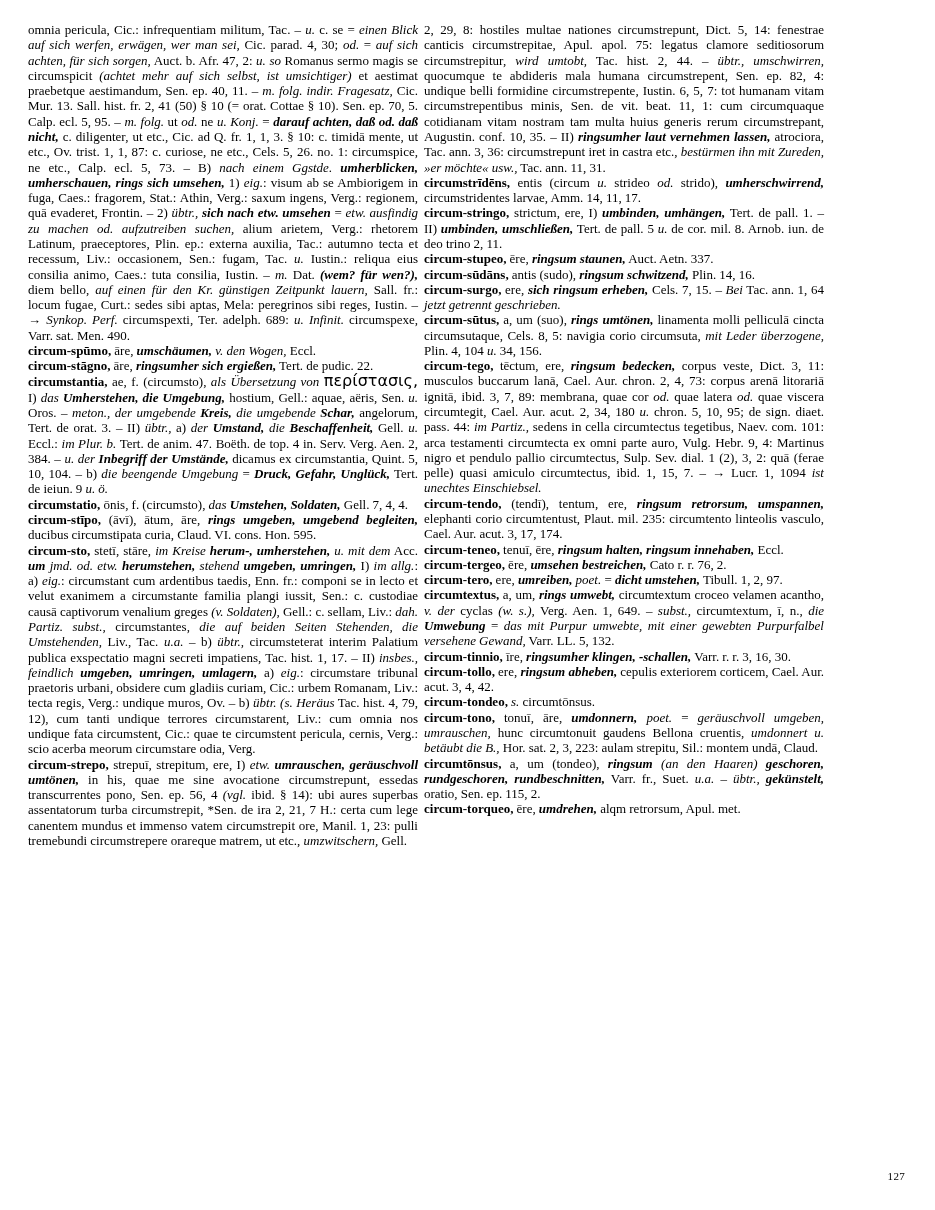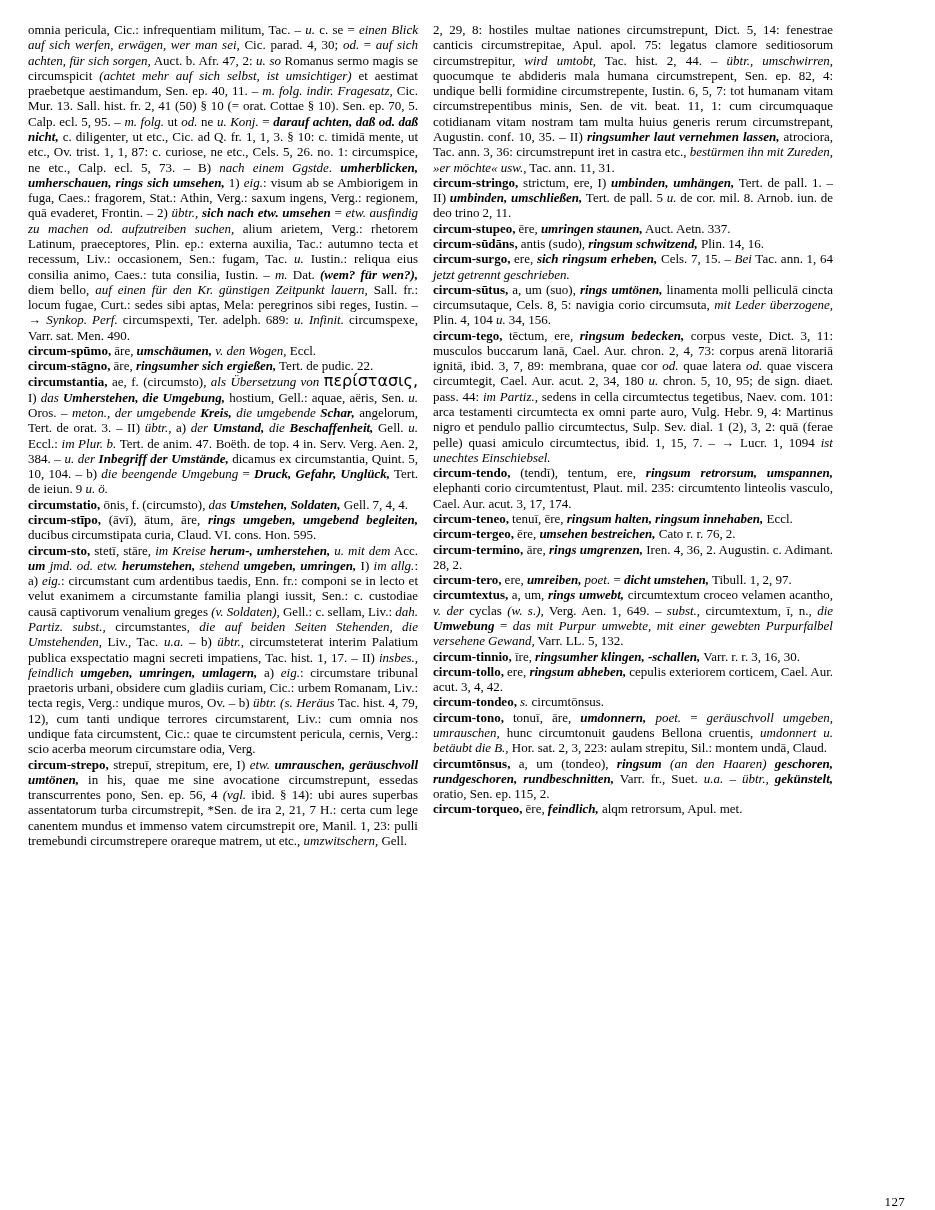--- a/index.html
+++ b/index.html
@@ -17,21 +17,21 @@
   #page {
     position: relative;
     width: 935px;
     height: 1210px;
     box-sizing: border-box;
     padding: 22px 28px 8px 28px;
     background: #ffffff;
   }
   #columns {
     display: flex;
-    gap: 15px;
+    gap: 6px;
     width: 879px;
     height: 1120px;
   }
   .column {
     width: 390px;
     flex: 0 0 390px;
     font-size: 13.0px;
     line-height: 15.28px;
     text-align: justify;
     text-justify: inter-word;
@@ -51,22 +51,22 @@
   .entry + .entry { margin-top: 0; }
   .lem {
     font-weight: bold;
   }
   .it { font-style: italic; }
   .bi { font-weight: bold; font-style: italic; }
   .gk { font-family: "DejaVu Sans", sans-serif; font-size: 16px; font-style: normal; }
   #folio {
     position: absolute;
     right: 30px;
-    bottom: 0;
-    font-size: 13px;
+    bottom: 28px;
+    font-size: 11px;
     letter-spacing: 0.3px;
   }
   
   #page { -webkit-font-smoothing: none; }
 </style>
 </head>
 <body>
 
 <div id="page">
   <div id="columns">
@@ -75,34 +75,34 @@
         <p class="entry"><span class="lem">circum-spūmo,</span> āre, <span class="bi">umschäumen,</span> <span class="it">v. den Wogen,</span> Eccl.</p>
         <p class="entry"><span class="lem">circum-stāgno,</span> āre, <span class="bi">ringsumher sich ergießen,</span> Tert. de pudic. 22.</p>
         <p class="entry"><span class="lem">circumstantia,</span> ae, f. (circumsto), <span class="it">als Übersetzung von</span> <span class="gk">περίστασις,</span> I) <span class="it">das</span><span class="bi"> Umherstehen, die Umgebung,</span> hostium, Gell.: aquae, aëris, Sen. <span class="it">u.</span> Oros. – <span class="it">meton., der umgebende</span><span class="bi"> Kreis,</span> <span class="it">die umgebende</span><span class="bi"> Schar,</span> angelorum, Tert. de orat. 3. – II) <span class="it">übtr.,</span> a) <span class="it">der</span><span class="bi"> Umstand,</span> <span class="it">die</span><span class="bi"> Beschaffenheit,</span> Gell. <span class="it">u.</span> Eccl.: <span class="it">im Plur. b.</span> Tert. de anim. 47. Boëth. de top. 4 in. Serv. Verg. Aen. 2, 384. – <span class="it">u. der</span><span class="bi"> Inbegriff der Umstände,</span> dicamus ex circumstantia, Quint. 5, 10, 104. – b) <span class="it">die beengende Umgebung</span> = <span class="bi">Druck, Gefahr, Unglück,</span> Tert. de ieiun. 9 <span class="it">u. ö.</span></p>
         <p class="entry"><span class="lem">circumstatio,</span> ōnis, f. (circumsto), <span class="it">das</span><span class="bi"> Umstehen, Soldaten,</span> Gell. 7, 4, 4.</p>
         <p class="entry"><span class="lem">circum-stīpo,</span> (āvī), ātum, āre, <span class="bi">rings umgeben, umgebend begleiten,</span> ducibus circumstipata curia, Claud. VI. cons. Hon. 595.</p>
         <p class="entry"><span class="lem">circum-sto,</span> stetī, stāre, <span class="it">im Kreise</span><span class="bi"> herum-, umherstehen,</span> <span class="it">u. mit dem</span> Acc. <span class="bi">um</span><span class="it"> </span><span class="it">jmd. od. etw.</span><span class="bi"> herumstehen,</span> <span class="it">stehend</span><span class="bi"> umgeben, umringen,</span> I) <span class="it">im allg.</span>: a) <span class="it">eig.</span>: circumstant cum ardentibus taedis, Enn. fr.: componi se in lecto et velut exanimem a circumstante familia plangi iussit, Sen.: c. custodiae causā captivorum venalium greges <span class="it">(v. Soldaten),</span> Gell.: c. sellam, Liv.: <span class="it">dah. Partiz. subst.,</span> circumstantes, <span class="it">die auf beiden Seiten Stehenden, die Umstehenden,</span> Liv., Tac. <span class="it">u.a.</span> – b) <span class="it">übtr.,</span> circumsteterat interim Palatium publica exspectatio magni secreti impatiens, Tac. hist. 1, 17. – II) <span class="it">insbes.,</span> <span class="it">feindlich</span><span class="bi"> umgeben, umringen, umlagern,</span> a) <span class="it">eig.</span>: circumstare tribunal praetoris urbani, obsidere cum gladiis curiam, Cic.: urbem Romanam, Liv.: tecta regis, Verg.: undique muros, Ov. – b) <span class="it">übtr. (s. Heräus</span> Tac. hist. 4, 79, 12), cum tanti undique terrores circumstarent, Liv.: cum omnia nos undique fata circumstent, Cic.: quae te circumstent pericula, cernis, Verg.: scio acerba meorum circumstare odia, Verg.</p>
         <p class="entry"><span class="lem">circum-strepo,</span> strepuī, strepitum, ere, I) <span class="it">etw.</span><span class="bi"> umrauschen, geräuschvoll umtönen,</span> in his, quae me sine avocatione circumstrepunt, essedas transcurrentes pono, Sen. ep. 56, 4 <span class="it">(vgl.</span> ibid. § 14): ubi aures superbas assentatorum turba circumstrepit, *Sen. de ira 2, 21, 7 H.: certa cum lege canentem mundus et immenso vatem circumstrepit ore, Manil. 1, 23: pulli tremebundi circumstrepere orareque matrem, ut etc., <span class="it">umzwitschern,</span> Gell.</p>
       </div>
     <div class="column right">
         <p class="entry">2, 29, 8: hostiles multae nationes circumstrepunt, Dict. 5, 14: fenestrae canticis circumstrepitae, Apul. apol. 75: legatus clamore seditiosorum circumstrepitur, <span class="it">wird umtobt,</span> Tac. hist. 2, 44. – <span class="it">übtr., umschwirren,</span> quocumque te abdideris mala humana circumstrepent, Sen. ep. 82, 4: undique belli formidine circumstrepente, Iustin. 6, 5, 7: tot humanam vitam circumstrepentibus minis, Sen. de vit. beat. 11, 1: cum circumquaque cotidianam vitam nostram tam multa huius generis rerum circumstrepant, Augustin. conf. 10, 35. – II) <span class="bi">ringsumher laut vernehmen lassen,</span> atrociora, Tac. ann. 3, 36: circumstrepunt iret in castra etc., <span class="it">bestürmen ihn mit Zureden, »er möchte« usw.,</span> Tac. ann. 11, 31.</p>
+        <p class="entry"><span class="lem">circumstrīdēns,</span> entis (circum <span class="it">u.</span> strideo <span class="it">od.</span> strido), <span class="bi">umherschwirrend,</span> circumstridentes larvae, Amm. 14, 11, 17.</p>
         <p class="entry"><span class="lem">circum-stringo,</span> strictum, ere, I) <span class="bi">umbinden, umhängen,</span> Tert. de pall. 1. – II) <span class="bi">umbinden, umschließen,</span> Tert. de pall. 5 <span class="it">u.</span> de cor. mil. 8. Arnob. iun. de deo trino 2, 11.</p>
-        <p class="entry"><span class="lem">circum-stupeo,</span> ēre, <span class="bi">umringen staunen,</span> Auct. Aetn. 337.</p>
+        <p class="entry"><span class="lem">circum-stupeo,</span> ēre, <span class="bi">ringsum staunen,</span> Auct. Aetn. 337.</p>
         <p class="entry"><span class="lem">circum-sūdāns,</span> antis (sudo), <span class="bi">ringsum schwitzend,</span> Plin. 14, 16.</p>
         <p class="entry"><span class="lem">circum-surgo,</span> ere, <span class="bi">sich ringsum erheben,</span> Cels. 7, 15. – <span class="it">Bei</span> Tac. ann. 1, 64 <span class="it">jetzt getrennt geschrieben.</span></p>
         <p class="entry"><span class="lem">circum-sūtus,</span> a, um (suo), <span class="bi">rings umtönen,</span> linamenta molli pelliculā cincta circumsutaque, Cels. 8, 5: navigia corio circumsuta, <span class="it">mit Leder überzogene,</span> Plin. 4, 104 <span class="it">u.</span> 34, 156.</p>
         <p class="entry"><span class="lem">circum-tego,</span> tēctum, ere, <span class="bi">ringsum bedecken,</span> corpus veste, Dict. 3, 11: musculos buccarum lanā, Cael. Aur. chron. 2, 4, 73: corpus arenā litorariā ignitā, ibid. 3, 7, 89: membrana, quae cor <span class="it">od.</span> quae latera <span class="it">od.</span> quae viscera circumtegit, Cael. Aur. acut. 2, 34, 180 <span class="it">u.</span> chron. 5, 10, 95; de sign. diaet. pass. 44: <span class="it">im Partiz.,</span> sedens in cella circumtectus tegetibus, Naev. com. 101: arca testamenti circumtecta ex omni parte auro, Vulg. Hebr. 9, 4: Martinus nigro et pendulo pallio circumtectus, Sulp. Sev. dial. 1 (2), 3, 2: quā (ferae pelle) quasi amiculo circumtectus, ibid. 1, 15, 7. – → Lucr. 1, 1094 <span class="it">ist unechtes Einschiebsel.</span></p>
         <p class="entry"><span class="lem">circum-tendo,</span> (tendī), tentum, ere, <span class="bi">ringsum retrorsum, umspannen,</span> elephanti corio circumtentust, Plaut. mil. 235: circumtento linteolis vasculo, Cael. Aur. acut. 3, 17, 174.</p>
         <p class="entry"><span class="lem">circum-teneo,</span> tenuī, ēre, <span class="bi">ringsum halten, ringsum innehaben,</span> Eccl.</p>
         <p class="entry"><span class="lem">circum-tergeo,</span> ēre, <span class="bi">umsehen bestreichen,</span> Cato r. r. 76, 2.</p>
-        <p class="entry"><span class="lem">circum-termino,</span> āre, <span class="bi">rings umgrenzen,</span> Iren. 4, 36, 2. Augustin. c. Adimant. 28, 2.</p>
         <p class="entry"><span class="lem">circum-tero,</span> ere, <span class="bi">umreiben,</span> <span class="it">poet.</span> = <span class="bi">dicht umstehen,</span> Tibull. 1, 2, 97.</p>
         <p class="entry"><span class="lem">circumtextus,</span> a, um, <span class="bi">rings umwebt,</span> circumtextum croceo velamen acantho, <span class="it">v. der</span> cyclas <span class="it">(w. s.),</span> Verg. Aen. 1, 649. – <span class="it">subst.,</span> circumtextum, ī, n., <span class="it">die</span><span class="bi"> Umwebung</span> = <span class="it">das mit Purpur umwebte, mit einer gewebten Purpurfalbel versehene Gewand,</span> Varr. LL. 5, 132.</p>
         <p class="entry"><span class="lem">circum-tinnio,</span> īre, <span class="bi">ringsumher klingen, -schallen,</span> Varr. r. r. 3, 16, 30.</p>
         <p class="entry"><span class="lem">circum-tollo,</span> ere, <span class="bi">ringsum abheben,</span> cepulis exteriorem corticem, Cael. Aur. acut. 3, 4, 42.</p>
         <p class="entry"><span class="lem">circum-tondeo,</span> <span class="it">s.</span> circumtōnsus.</p>
         <p class="entry"><span class="lem">circum-tono,</span> tonuī, āre, <span class="bi">umdonnern,</span> <span class="it">poet.</span> = <span class="it">geräuschvoll umgeben, umrauschen,</span> hunc circumtonuit gaudens Bellona cruentis, <span class="it">umdonnert u. betäubt die B.,</span> Hor. sat. 2, 3, 223: aulam strepitu, Sil.: montem undā, Claud.</p>
         <p class="entry"><span class="lem">circumtōnsus,</span> a, um (tondeo), <span class="bi">ringsum </span><span class="it">(an den Haaren)</span><span class="bi"> geschoren, rundgeschoren, rundbeschnitten,</span> Varr. fr., Suet. <span class="it">u.a.</span> – <span class="it">übtr.,</span> <span class="bi">gekünstelt,</span> oratio, Sen. ep. 115, 2.</p>
-        <p class="entry"><span class="lem">circum-torqueo,</span> ēre, <span class="bi">feindlich,</span> alqm retrorsum, Apul. met.</p>
+        <p class="entry"><span class="lem">circum-torqueo,</span> ēre, <span class="bi">umdrehen,</span> alqm retrorsum, Apul. met.</p>
       </div>
   </div>
   <div id="folio">127</div>
 </div>
 
 </body></html>

